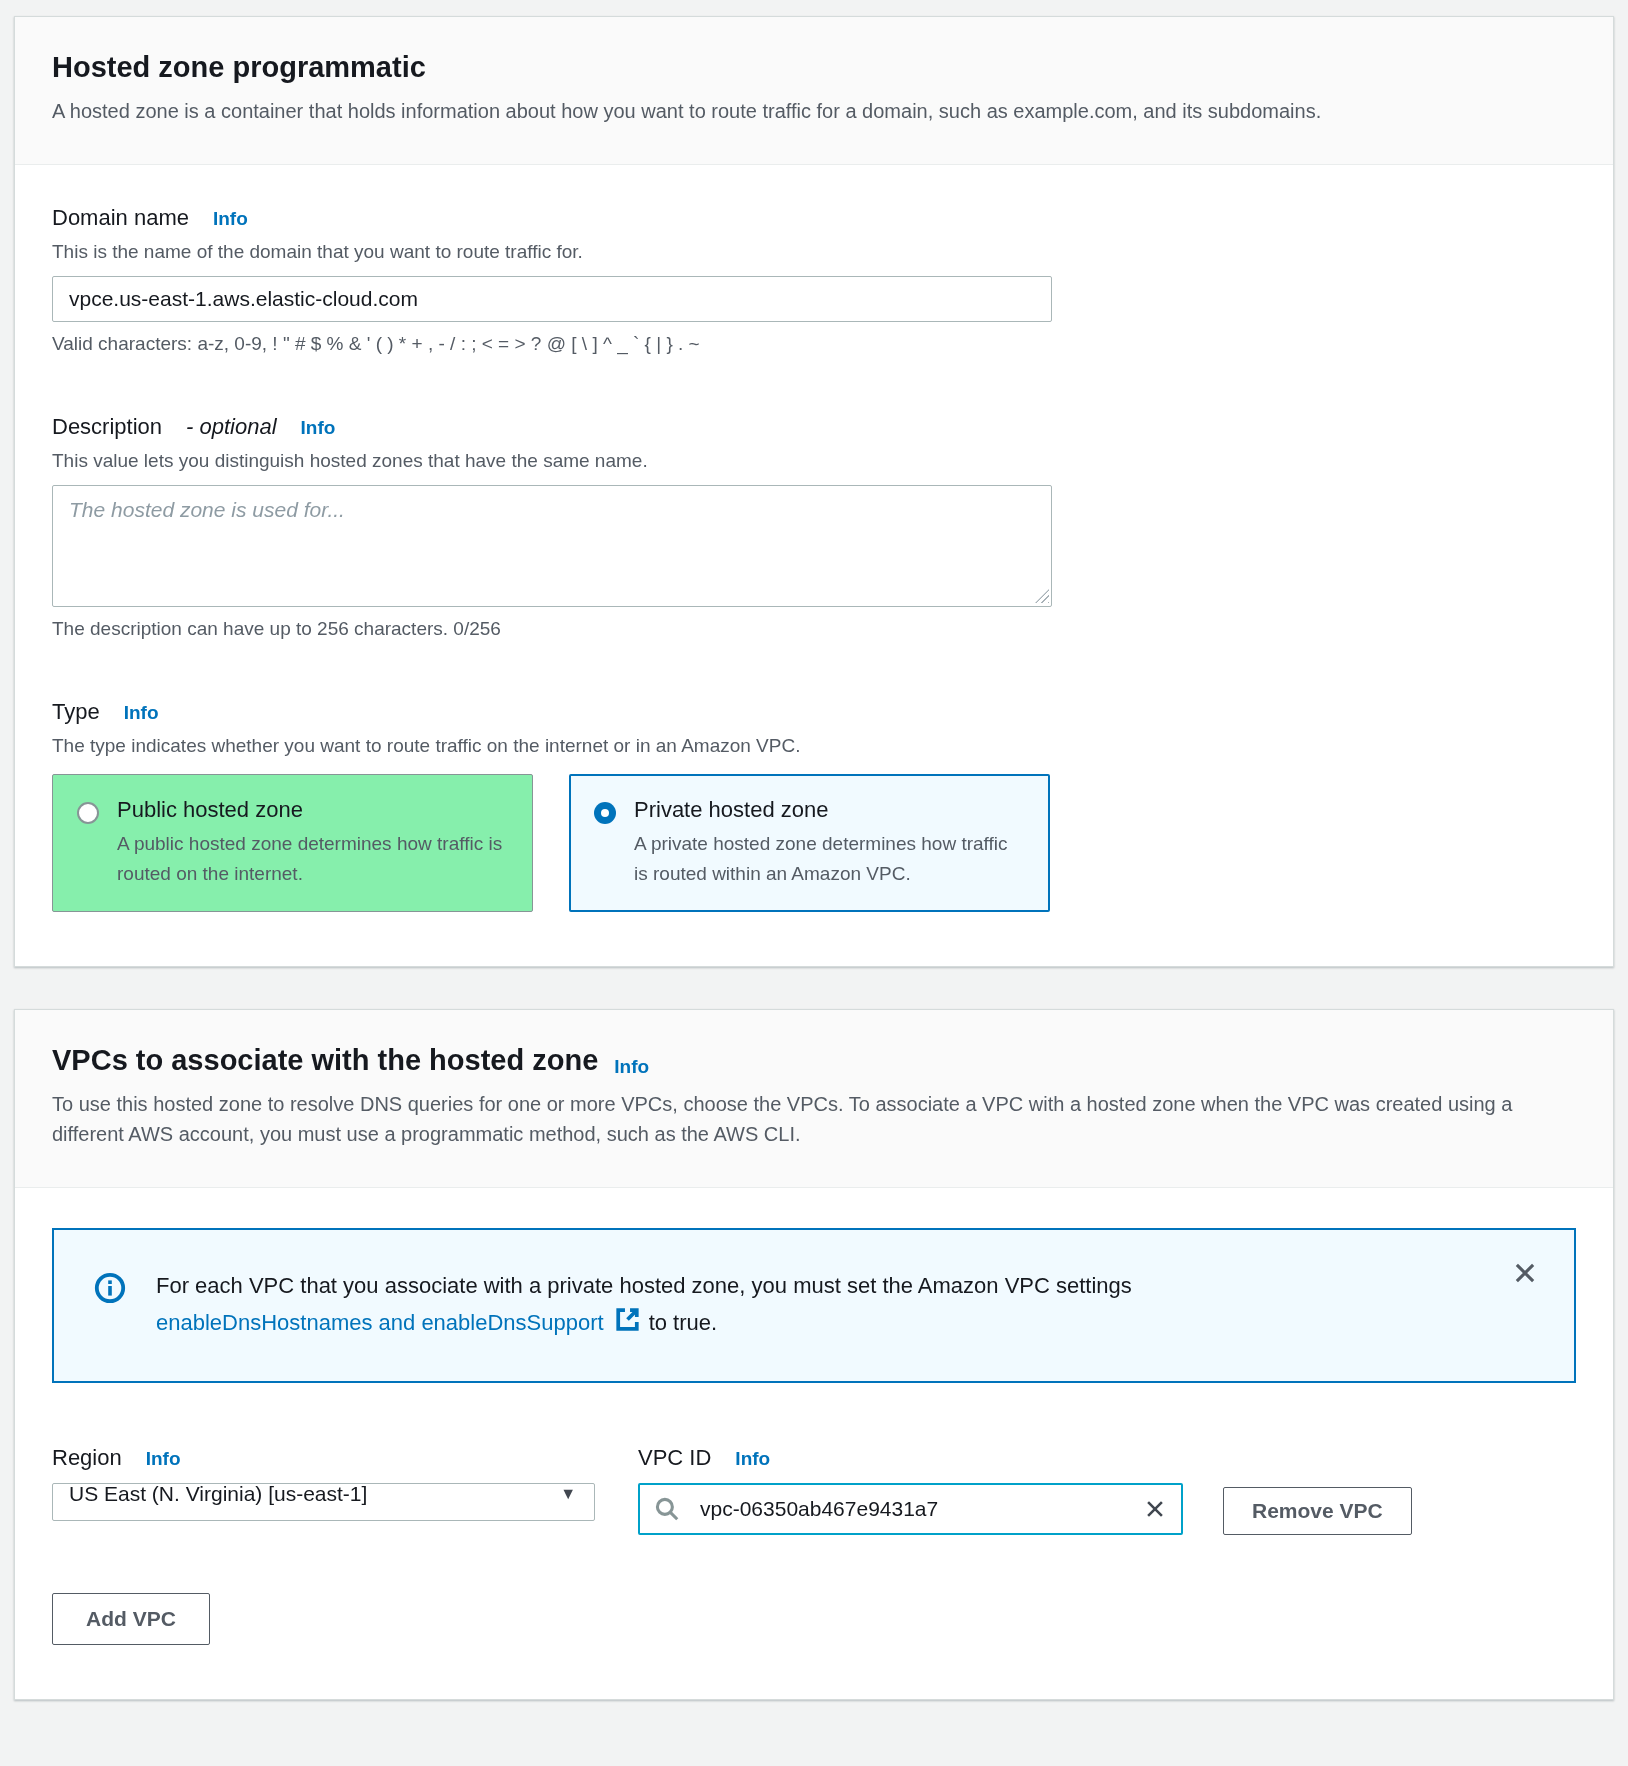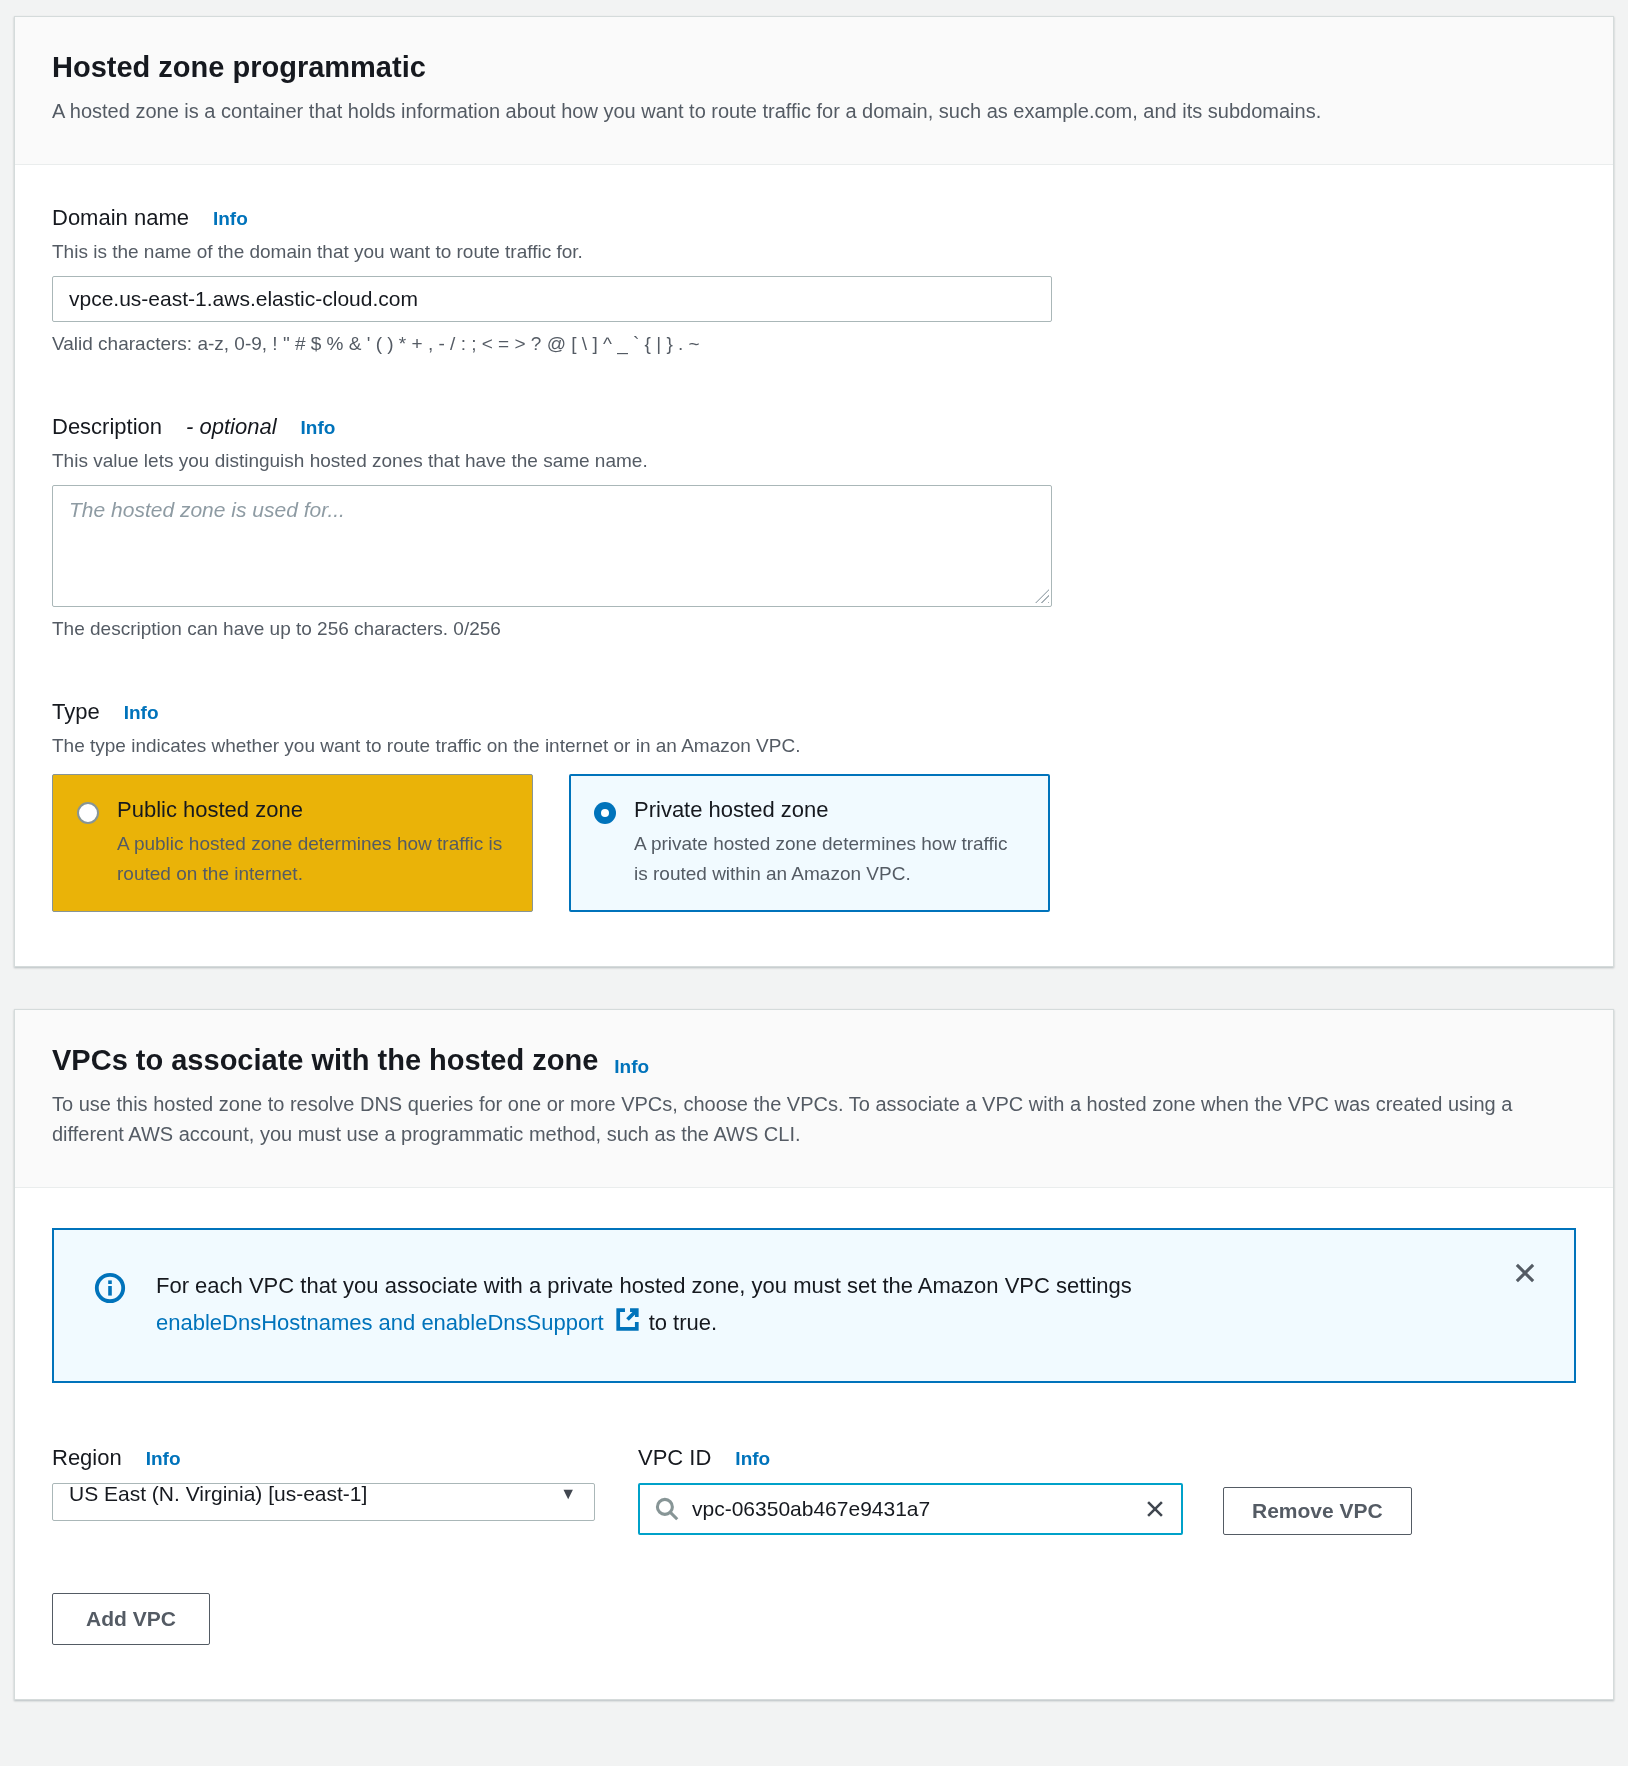--- a/index.html
+++ b/index.html
@@ -89,21 +89,21 @@
     clip-path:polygon(100% 0, 0 100%, 100% 100%);
     pointer-events:none;
   }
 
   
   .tiles { display:flex; gap:36px; margin-top:14px; }
   .tile {
     width:481px;
     border:1px solid #879596;
     border-radius:2px;
-    background:#eab308;
+    background:#86efac;
     padding:22px 24px;
     display:flex;
     gap:18px;
     align-items:flex-start;
     cursor:pointer;
   }
   .tile.selected {
     border:2px solid #0073bb;
     background:#f1faff;
     padding:21px 23px;
@@ -158,21 +158,21 @@
     cursor:pointer;
   }
   .caret { color:#414750; font-size:16px; line-height:1; }
   .vpc-input-wrap {
     height:52px;
     border:2px solid #00a1c9;
     border-radius:2px;
     background:#fff;
     display:flex;
     align-items:center;
-    gap:12px;
+    gap:20px;
     padding:0 14px 0 14px;
   }
   .vpc-input {
     flex:1; border:none; outline:none; background:transparent;
     font-size:21px; font-family:inherit; color:#16191f; padding:0; min-width:0;
   }
   .clear-btn { background:none; border:none; padding:0; cursor:pointer; width:24px; height:24px; flex:none; }
 
   .btn {
     display:inline-block;

